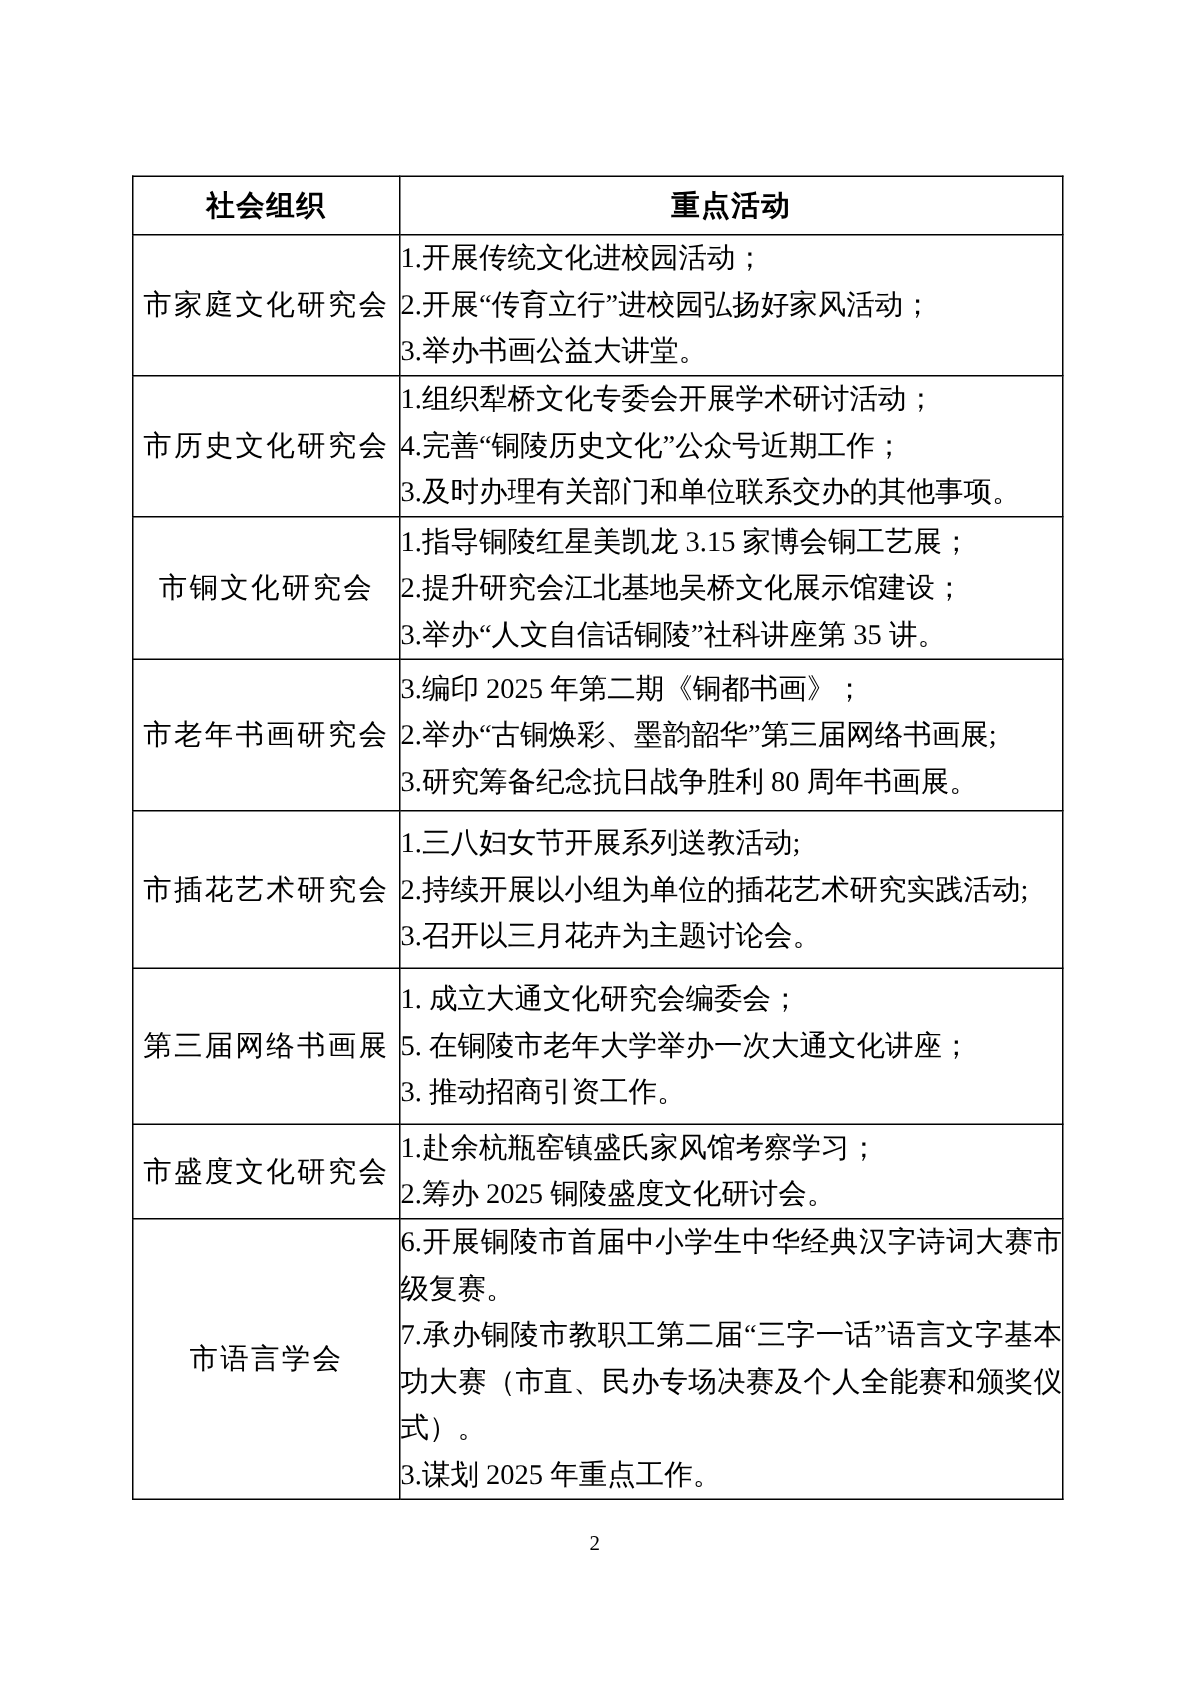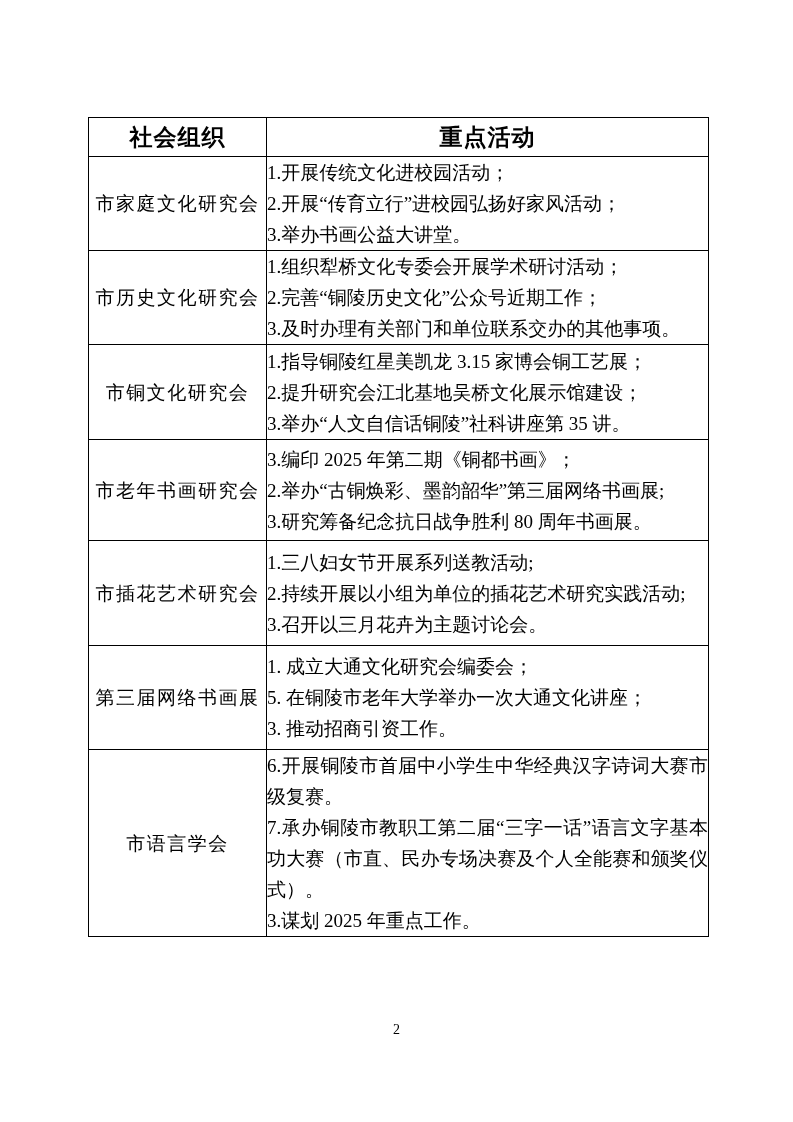--- a/index.html
+++ b/index.html
@@ -26,21 +26,21 @@
   }
   table.doc-table td, table.doc-table th {
     border: 1px solid #000000;
     padding: 0;
     vertical-align: middle;
   }
   col.c-org { width: 178px; }
   col.c-act { width: 442px; }
   tr.hdr { height: 39px; }
   tr.hdr th {
-    font-size: 23px;
+    font-size: 19px;
     font-weight: bold;
     text-align: center;
     letter-spacing: 1px;
   }
   td.org {
     text-align: center;
     font-size: 19px;
     letter-spacing: 1.5px;
     line-height: 29px;
     margin-top: 36px;
@@ -94,21 +94,21 @@
         <div class="line">1.开展传统文化进校园活动；</div>
         <div class="line">2.开展“传育立行”进校园弘扬好家风活动；</div>
         <div class="line">3.举办书画公益大讲堂。</div>
       </td>
     </tr>
 
     <tr class="r2">
       <td class="org">市历史文化研究会</td>
       <td class="act">
         <div class="line">1.组织犁桥文化专委会开展学术研讨活动；</div>
-        <div class="line">2.完善“铜陵历史文化”公众号近期工作；</div>
+        <div class="line">4.完善“铜陵历史文化”公众号近期工作；</div>
         <div class="line">3.及时办理有关部门和单位联系交办的其他事项。</div>
       </td>
     </tr>
 
     <tr class="r3">
       <td class="org">市铜文化研究会</td>
       <td class="act">
         <div class="line">1.指导铜陵红星美凯龙 3.15 家博会铜工艺展；</div>
         <div class="line">2.提升研究会江北基地吴桥文化展示馆建设；</div>
         <div class="line">3.举办“人文自信话铜陵”社科讲座第 35 讲。</div>
@@ -135,20 +135,27 @@
 
     <tr class="r6">
       <td class="org">第三届网络书画展</td>
       <td class="act">
         <div class="line">1. 成立大通文化研究会编委会；</div>
         <div class="line">5. 在铜陵市老年大学举办一次大通文化讲座；</div>
         <div class="line">3. 推动招商引资工作。</div>
       </td>
     </tr>
 
+    <tr class="r7">
+      <td class="org">市盛度文化研究会</td>
+      <td class="act">
+        <div class="line">1.赴余杭瓶窑镇盛氏家风馆考察学习；</div>
+        <div class="line">2.筹办 2025 铜陵盛度文化研讨会。</div>
+      </td>
+    </tr>
 
     <tr class="r8">
       <td class="org">市语言学会</td>
       <td class="act">
         <div class="line">6.开展铜陵市首届中小学生中华经典汉字诗词大赛市级复赛。</div>
         <div class="line">7.承办铜陵市教职工第二届“三字一话”语言文字基本功大赛（市直、民办专场决赛及个人全能赛和颁奖仪式）。</div>
         <div class="line">3.谋划 2025 年重点工作。</div>
       </td>
     </tr>
   </tbody>

